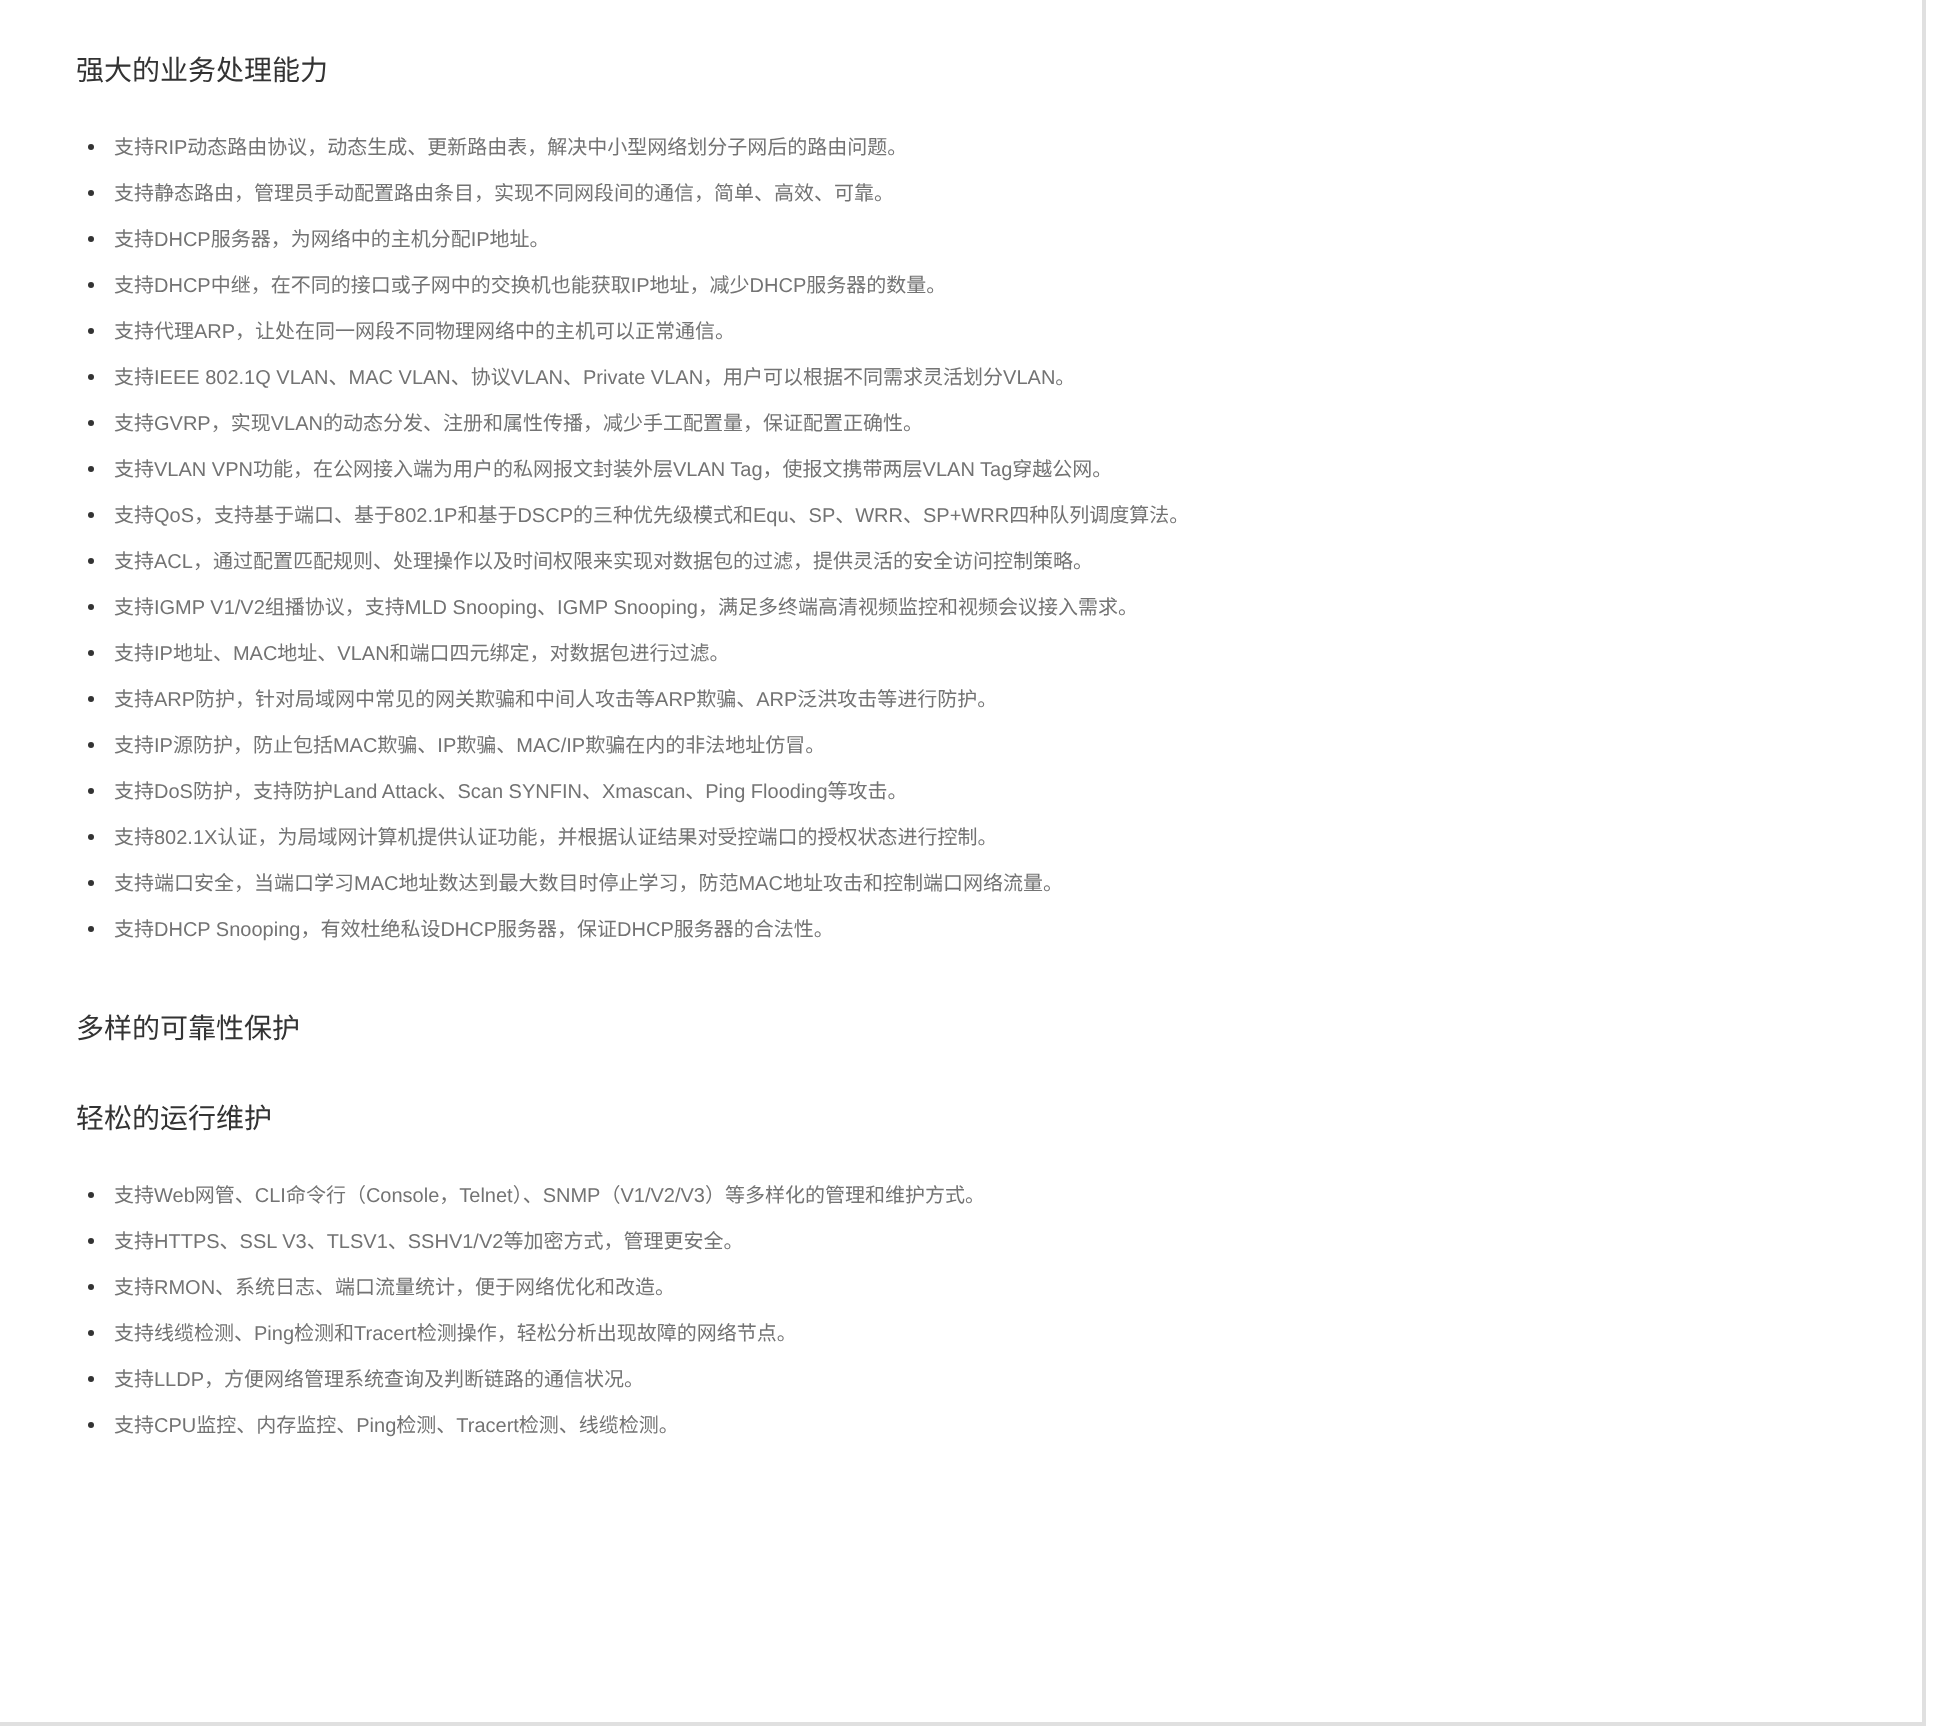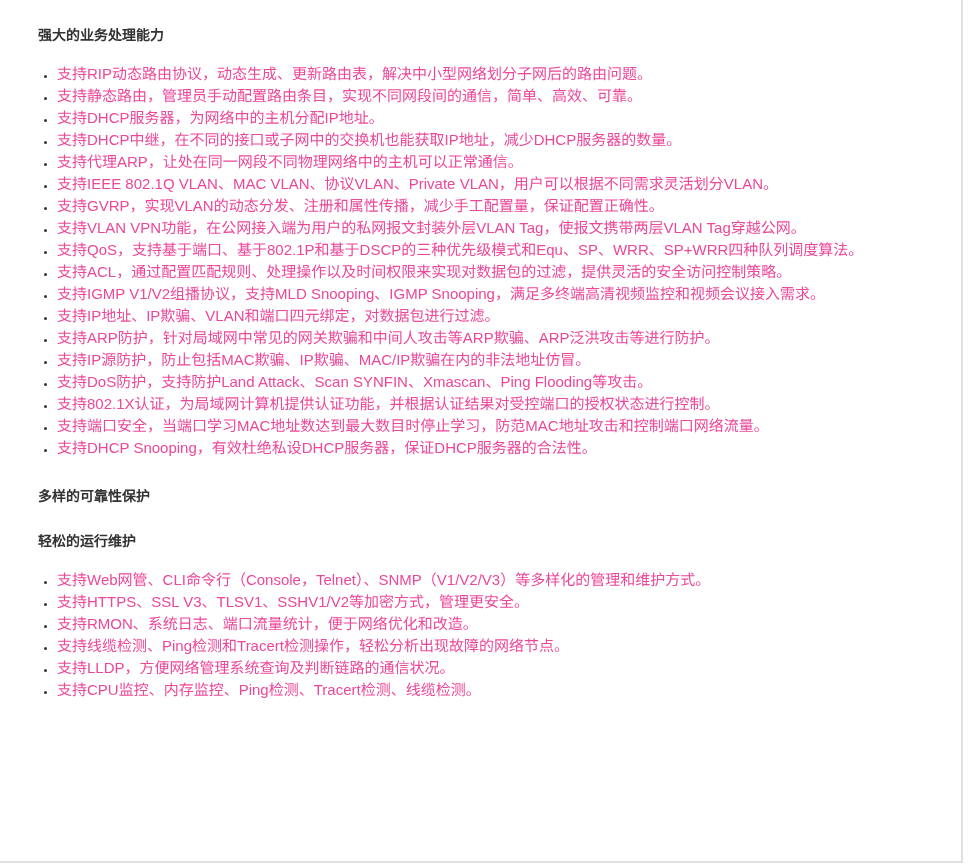--- a/index.html
+++ b/index.html
@@ -17,36 +17,36 @@
     height: 863px;
     padding: 28px 10px 0 38px;
     border-right: 2px solid #e0e0e0;
     border-bottom: 2px solid #e0e0e0;
     overflow: hidden;
     background: #ffffff;
   }
   .section-heading {
     font-size: 14px;
     line-height: 15px;
-    font-weight: bold;
+    font-weight: normal;
     color: #333333;
     margin: 30px 0 20px 0;
   }
   .section:first-child .section-heading {
     margin-top: 0;
   }
   .feature-list {
     margin: 0;
     padding: 0 0 0 19px;
     list-style: disc outside;
   }
   .feature-item {
-    font-size: 15px;
+    font-size: 10px;
     line-height: 22px;
-    color: #ec4899;
+    color: #737373;
     white-space: nowrap;
   }
   .feature-item::marker {
     font-size: 11px;
     color: #333333;
   }
 </style>
 </head>
 <body>
 
@@ -64,21 +64,21 @@
       <li class="feature-item">支持GVRP，实现VLAN的动态分发、注册和属性传播，减少手工配置量，保证配置正确性。</li>
       <li class="feature-item">支持VLAN VPN功能，在公网接入端为用户的私网报文封装外层VLAN Tag，使报文携带两层VLAN Tag穿越公网。</li>
       <li class="feature-item">支持QoS，支持基于端口、基于802.1P和基于DSCP的三种优先级模式和Equ、SP、WRR、SP+WRR四种队列调度算法。</li>
       <li class="feature-item">支持ACL，通过配置匹配规则、处理操作以及时间权限来实现对数据包的过滤，提供灵活的安全访问控制策略。</li>
       <li class="feature-item">支持IGMP V1/V2组播协议，支持MLD Snooping、IGMP Snooping，满足多终端高清视频监控和视频会议接入需求。</li>
     </ul>
   </section>
 
   <section class="section">
     <ul class="feature-list">
-      <li class="feature-item">支持IP地址、IP欺骗、VLAN和端口四元绑定，对数据包进行过滤。</li>
+      <li class="feature-item">支持IP地址、MAC地址、VLAN和端口四元绑定，对数据包进行过滤。</li>
       <li class="feature-item">支持ARP防护，针对局域网中常见的网关欺骗和中间人攻击等ARP欺骗、ARP泛洪攻击等进行防护。</li>
       <li class="feature-item">支持IP源防护，防止包括MAC欺骗、IP欺骗、MAC/IP欺骗在内的非法地址仿冒。</li>
       <li class="feature-item">支持DoS防护，支持防护Land Attack、Scan SYNFIN、Xmascan、Ping Flooding等攻击。</li>
       <li class="feature-item">支持802.1X认证，为局域网计算机提供认证功能，并根据认证结果对受控端口的授权状态进行控制。</li>
       <li class="feature-item">支持端口安全，当端口学习MAC地址数达到最大数目时停止学习，防范MAC地址攻击和控制端口网络流量。</li>
       <li class="feature-item">支持DHCP Snooping，有效杜绝私设DHCP服务器，保证DHCP服务器的合法性。</li>
     </ul>
   </section>
 
   <section class="section">

